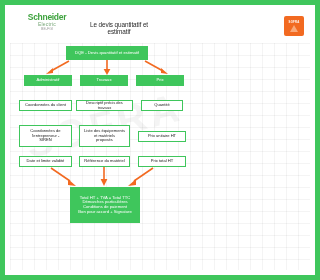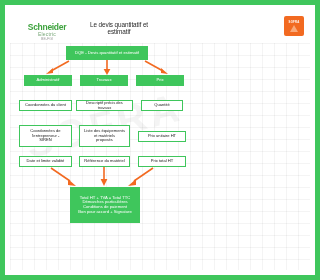--- a/index.html
+++ b/index.html
@@ -22,21 +22,21 @@
   }
 
   
   .header{
     position:absolute;left:0;top:0;right:0;height:33px;
     background:#ffffff;
     border-bottom:1px solid #cfcfcf;
   }
   .logo-left{
     position:absolute;left:6px;top:3px;width:62px;height:26px;
-    text-align:center;line-height:1;margin-top:10px;
+    text-align:center;line-height:1;
   }
   .logo-left .l1{
     font-size:8.5px;font-weight:bold;color:#3fa33f;
     letter-spacing:-0.3px;display:block;
   }
   .logo-left .l2{
     font-size:5px;color:#7aa87a;display:block;margin-top:0px;
     letter-spacing:0.2px;
   }
   .logo-left .l3{

